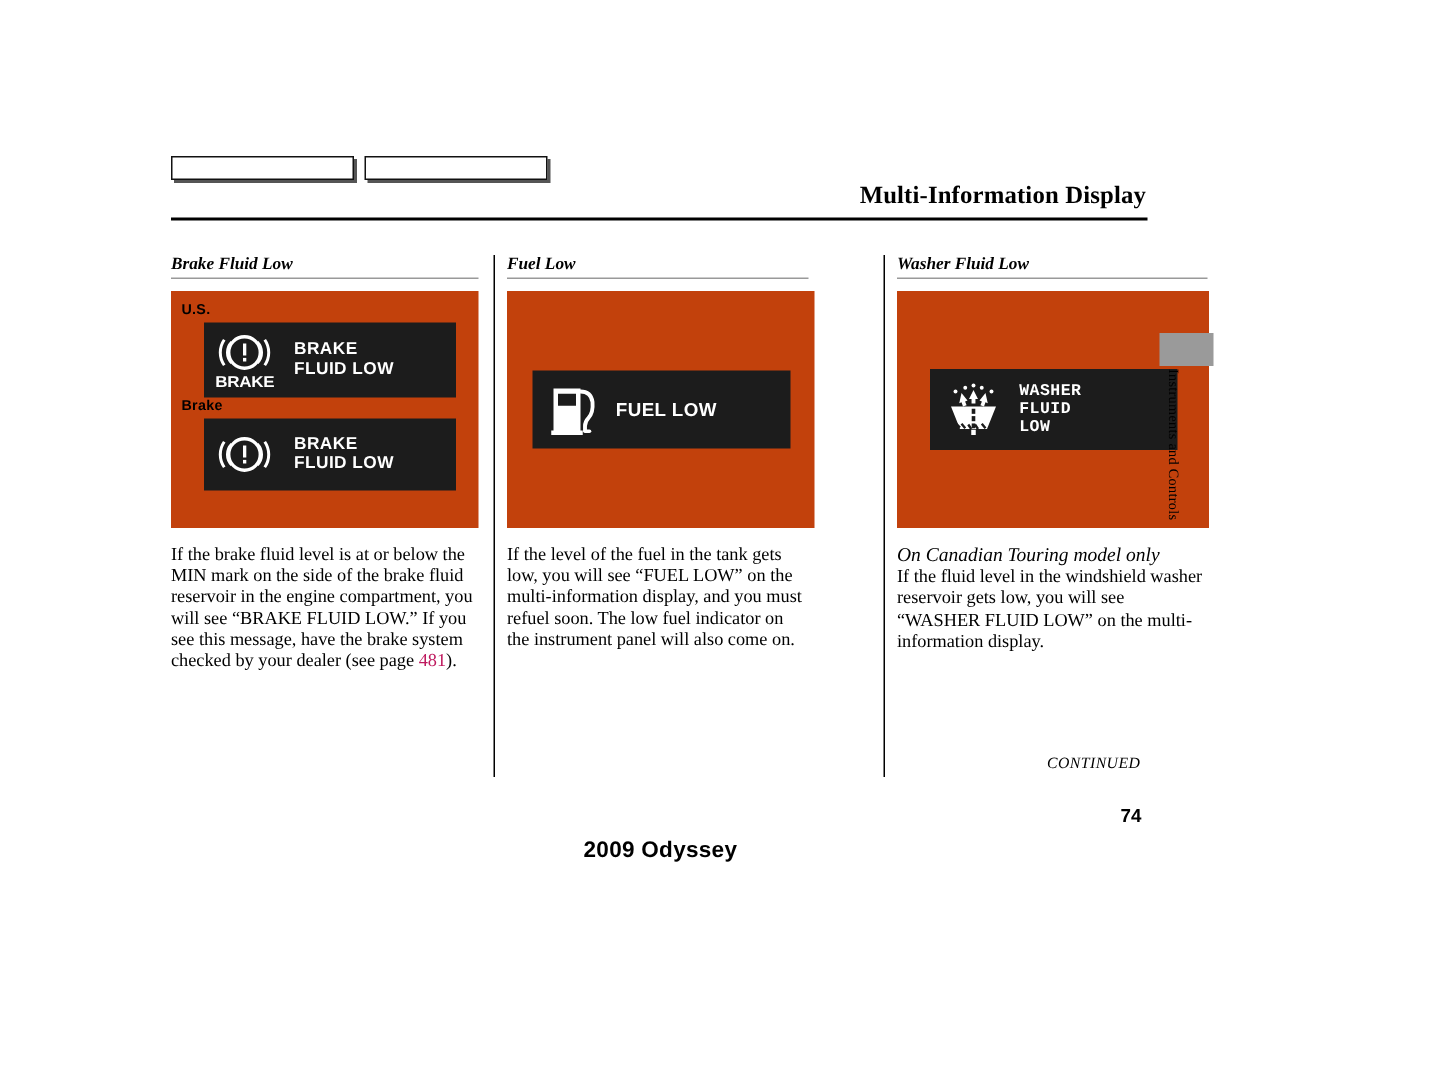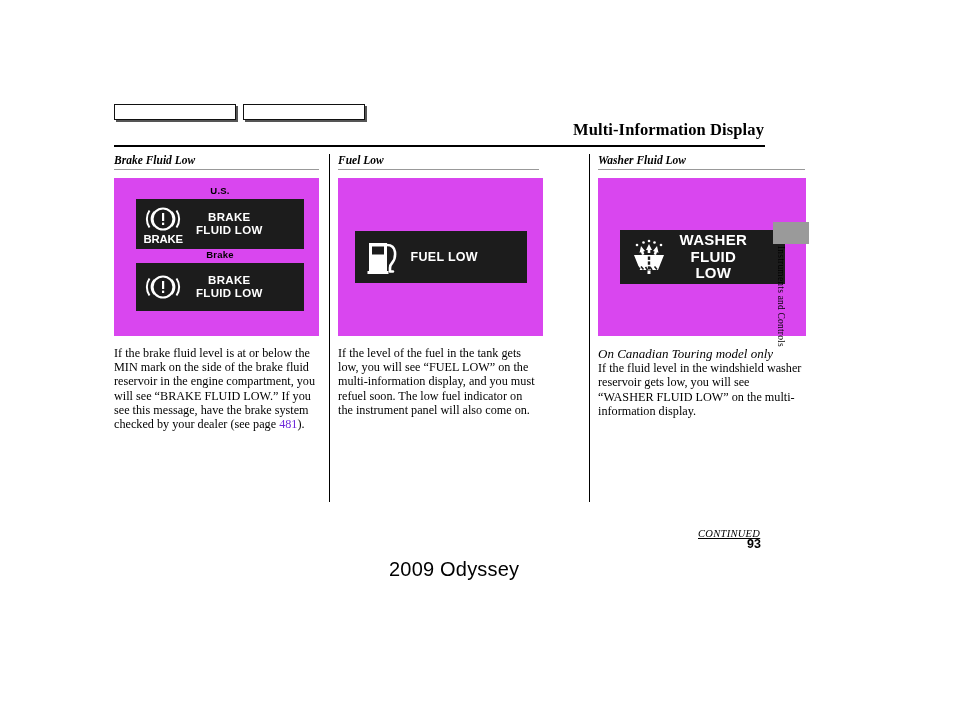--- a/index.html
+++ b/index.html
@@ -52,21 +52,21 @@
     top: 145px;
     width: 651px;
     height: 2px;
     background: #000;
   }
 
   
   .columns {
     position: absolute;
     left: 114px;
-    top: 154px;
+    top: 170px;
     width: 651px;
     height: 348px;
     display: flex;
   }
   .col {
     position: relative;
     box-sizing: border-box;
   }
   .col-1 { width: 215px; padding-right: 10px; }
   .col-2 { width: 220px; padding-left: 8px; padding-right: 10px;
@@ -79,23 +79,22 @@
     font-style: italic;
     font-weight: bold;
     font-size: 11.5px;
     padding-bottom: 3px;
     border-bottom: 1px solid #999;
     margin-bottom: 8px;
   }
 
   
   .figure {
-    background: #d946ef;
+    background: #c2410c;
     box-sizing: border-box;
-    text-align: center;
   }
   .fig-brake {
     width: 205px;
     height: 158px;
     padding: 7px 0 0 0;
   }
   .fig-fuel {
     width: 205px;
     height: 158px;
     display: flex;
@@ -147,21 +146,21 @@
   .mid-text {
     color: #ffffff;
     font-family: "Liberation Sans", sans-serif;
     font-weight: bold;
     font-size: 11.5px;
     line-height: 1.12;
     letter-spacing: 0.3px;
     white-space: pre-line;
   }
   .strip-fuel .mid-text { font-size: 12.5px; margin-left: 10px; }
-  .strip-washer .mid-text { font-size: 15px; margin-left: 8px; }
+  .strip-washer .mid-text { font-size: 11px; margin-left: 8px; font-family: Liberation Mono, monospace; }
   .strip-brake .mid-text { margin-left: 12px; }
 
   .icon-box {
     flex: 0 0 auto;
     display: flex;
     flex-direction: column;
     align-items: center;
     justify-content: center;
   }
 
@@ -181,21 +180,21 @@
     font-size: 12.2px;
     line-height: 1.165;
     margin-top: 10px;
   }
   .note-italic {
     font-style: italic;
     font-size: 13px;
     display: block;
   }
   .pageref {
-    color: #6d28d9;
+    color: #be185d;
   }
 
   
   .side-tab-block {
     position: absolute;
     left: 773px;
     top: 222px;
     width: 36px;
     height: 22px;
     background: #9a9a9a;
@@ -210,42 +209,41 @@
     letter-spacing: 0.2px;
     writing-mode: vertical-rl;
     text-orientation: mixed;
     white-space: nowrap;
   }
 
   
   .continued {
     position: absolute;
     left: 698px;
-    top: 528px;
+    top: 504px;
     font-family: "Liberation Serif", serif;
     font-style: italic;
     font-size: 10.5px;
     letter-spacing: 0.3px;
-    text-decoration: underline;
   }
   .page-number {
     position: absolute;
     left: 747px;
     top: 537px;
     font-family: "Liberation Sans", sans-serif;
     font-weight: bold;
     font-size: 12.5px;
   }
   .model-footer {
     position: absolute;
     left: 389px;
     top: 558px;
     font-family: "Liberation Sans", sans-serif;
-    font-weight: normal;
-    font-size: 20px;
+    font-weight: bold;
+    font-size: 15px;
     letter-spacing: 0.2px;
   }
 </style>
 </head>
 <body>
 
 <div class="tab-boxes">
   <div class="tab-box"></div>
   <div class="tab-box second"></div>
 </div>
@@ -355,14 +353,14 @@
       <span class="note-italic">On Canadian Touring model only</span><span>If the fluid level in the windshield washer reservoir gets low, you will see “WASHER FLUID LOW” on the multi-information display.</span>
     </div>
   </div>
 
 </div>
 
 <div class="side-tab-block"></div>
 <div class="side-tab-label">Instruments and Controls</div>
 
 <div class="continued">CONTINUED</div>
-<div class="page-number">93</div>
+<div class="page-number">74</div>
 <div class="model-footer">2009  Odyssey</div>
 
 </body></html>

